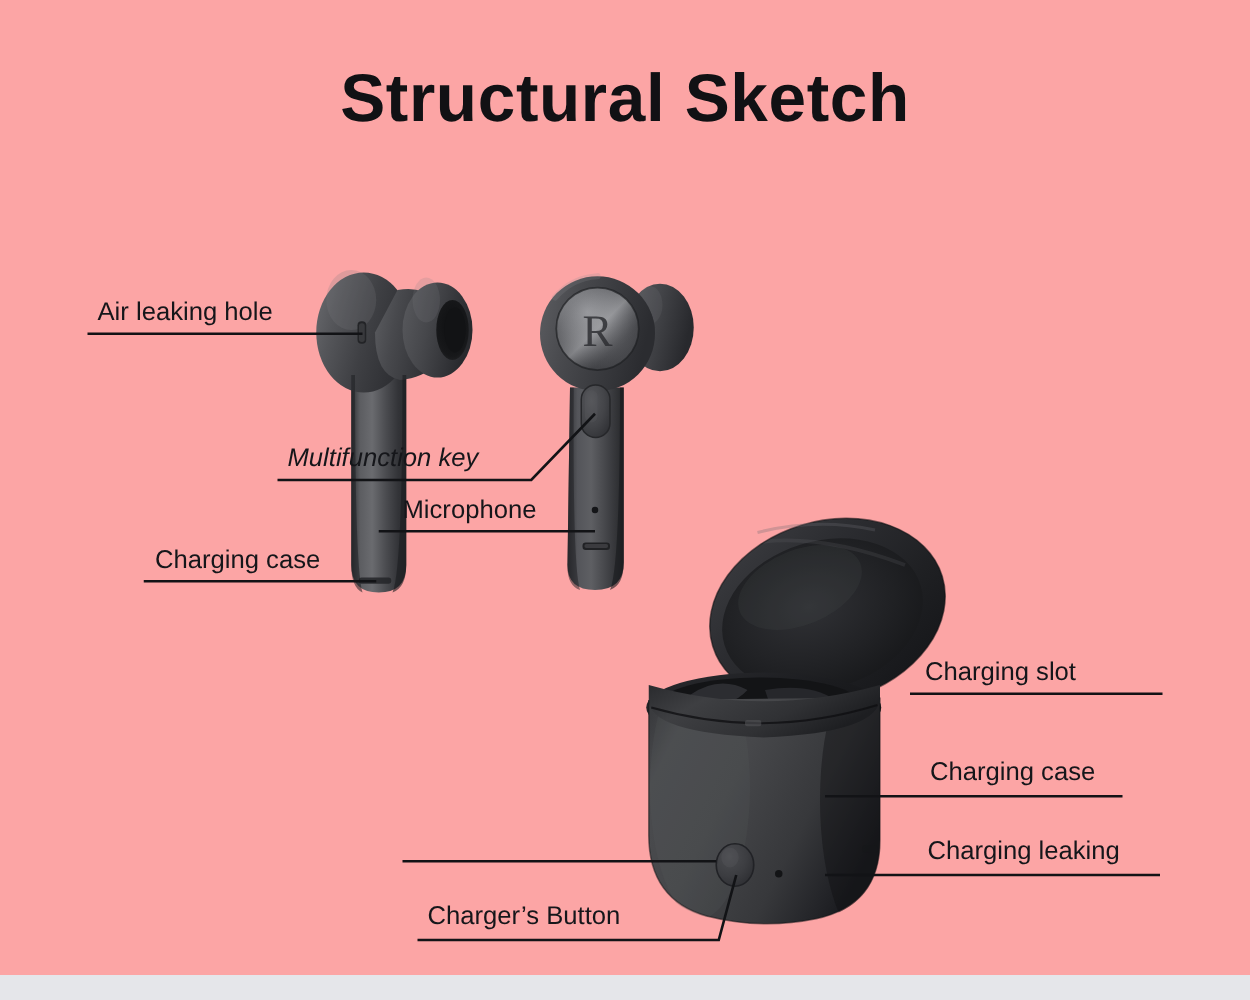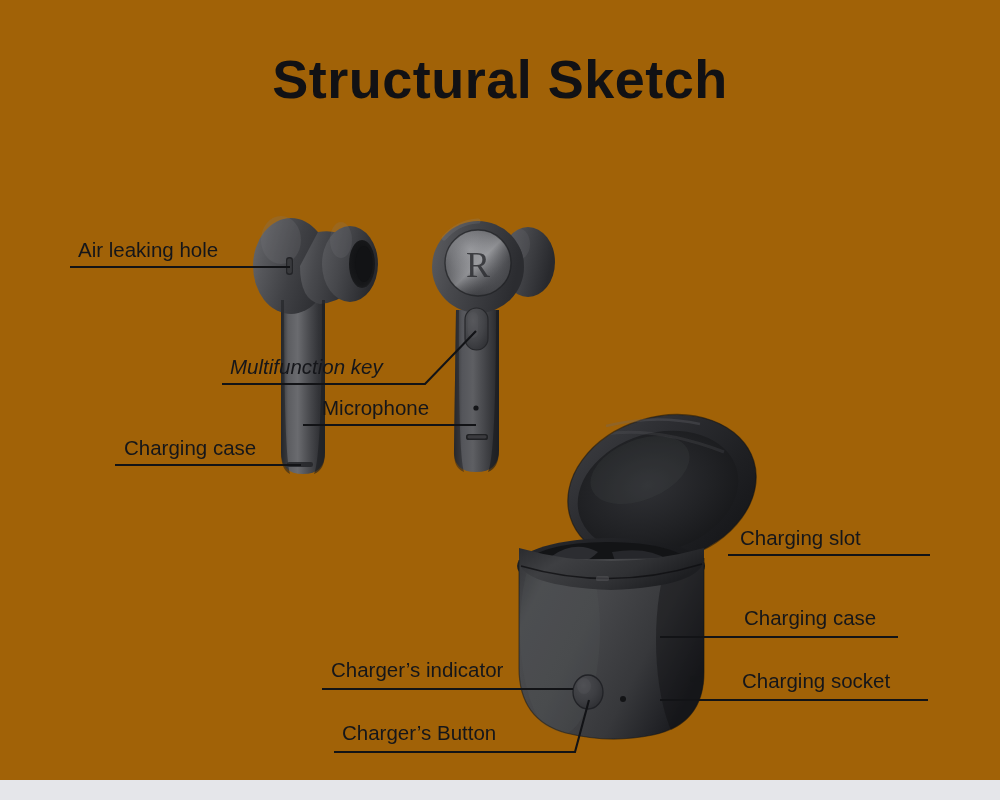--- a/index.html
+++ b/index.html
@@ -10,21 +10,21 @@
     width: 1000px;
     height: 800px;
     background: #e5e6ea;
     font-family: "Liberation Sans", sans-serif;
     overflow: hidden;
   }
   #stage {
     position: relative;
     width: 1000px;
     height: 780px;
-    background: #a16207;
+    background: #fca5a5;
   }
   #page-title {
     position: absolute;
     left: 0;
     top: 52px;
     width: 1000px;
     text-align: center;
     font-size: 54px;
     font-weight: bold;
     color: #111114;
@@ -267,19 +267,18 @@
   <div class="callout-label" style="left:230px; top:357px;font-style:italic;">Multifunction key</div>
 
   <div class="callout-label" style="left:322px; top:398px;">Microphone</div>
 
   <div class="callout-label" style="left:124px; top:438px;">Charging case</div>
 
   <div class="callout-label" style="left:740px; top:528px;">Charging slot</div>
 
   <div class="callout-label" style="left:744px; top:608px;">Charging case</div>
 
-  <div class="callout-label" style="left:742px; top:671px;">Charging socket</div>
-
-  <div class="callout-label" style="left:331px; top:660px;">Charger’s indicator</div>
+  <div class="callout-label" style="left:742px; top:671px;">Charging leaking</div>
+
 
   <div class="callout-label" style="left:342px; top:723px;">Charger’s Button</div>
 
 </div>
 
 </body></html>

